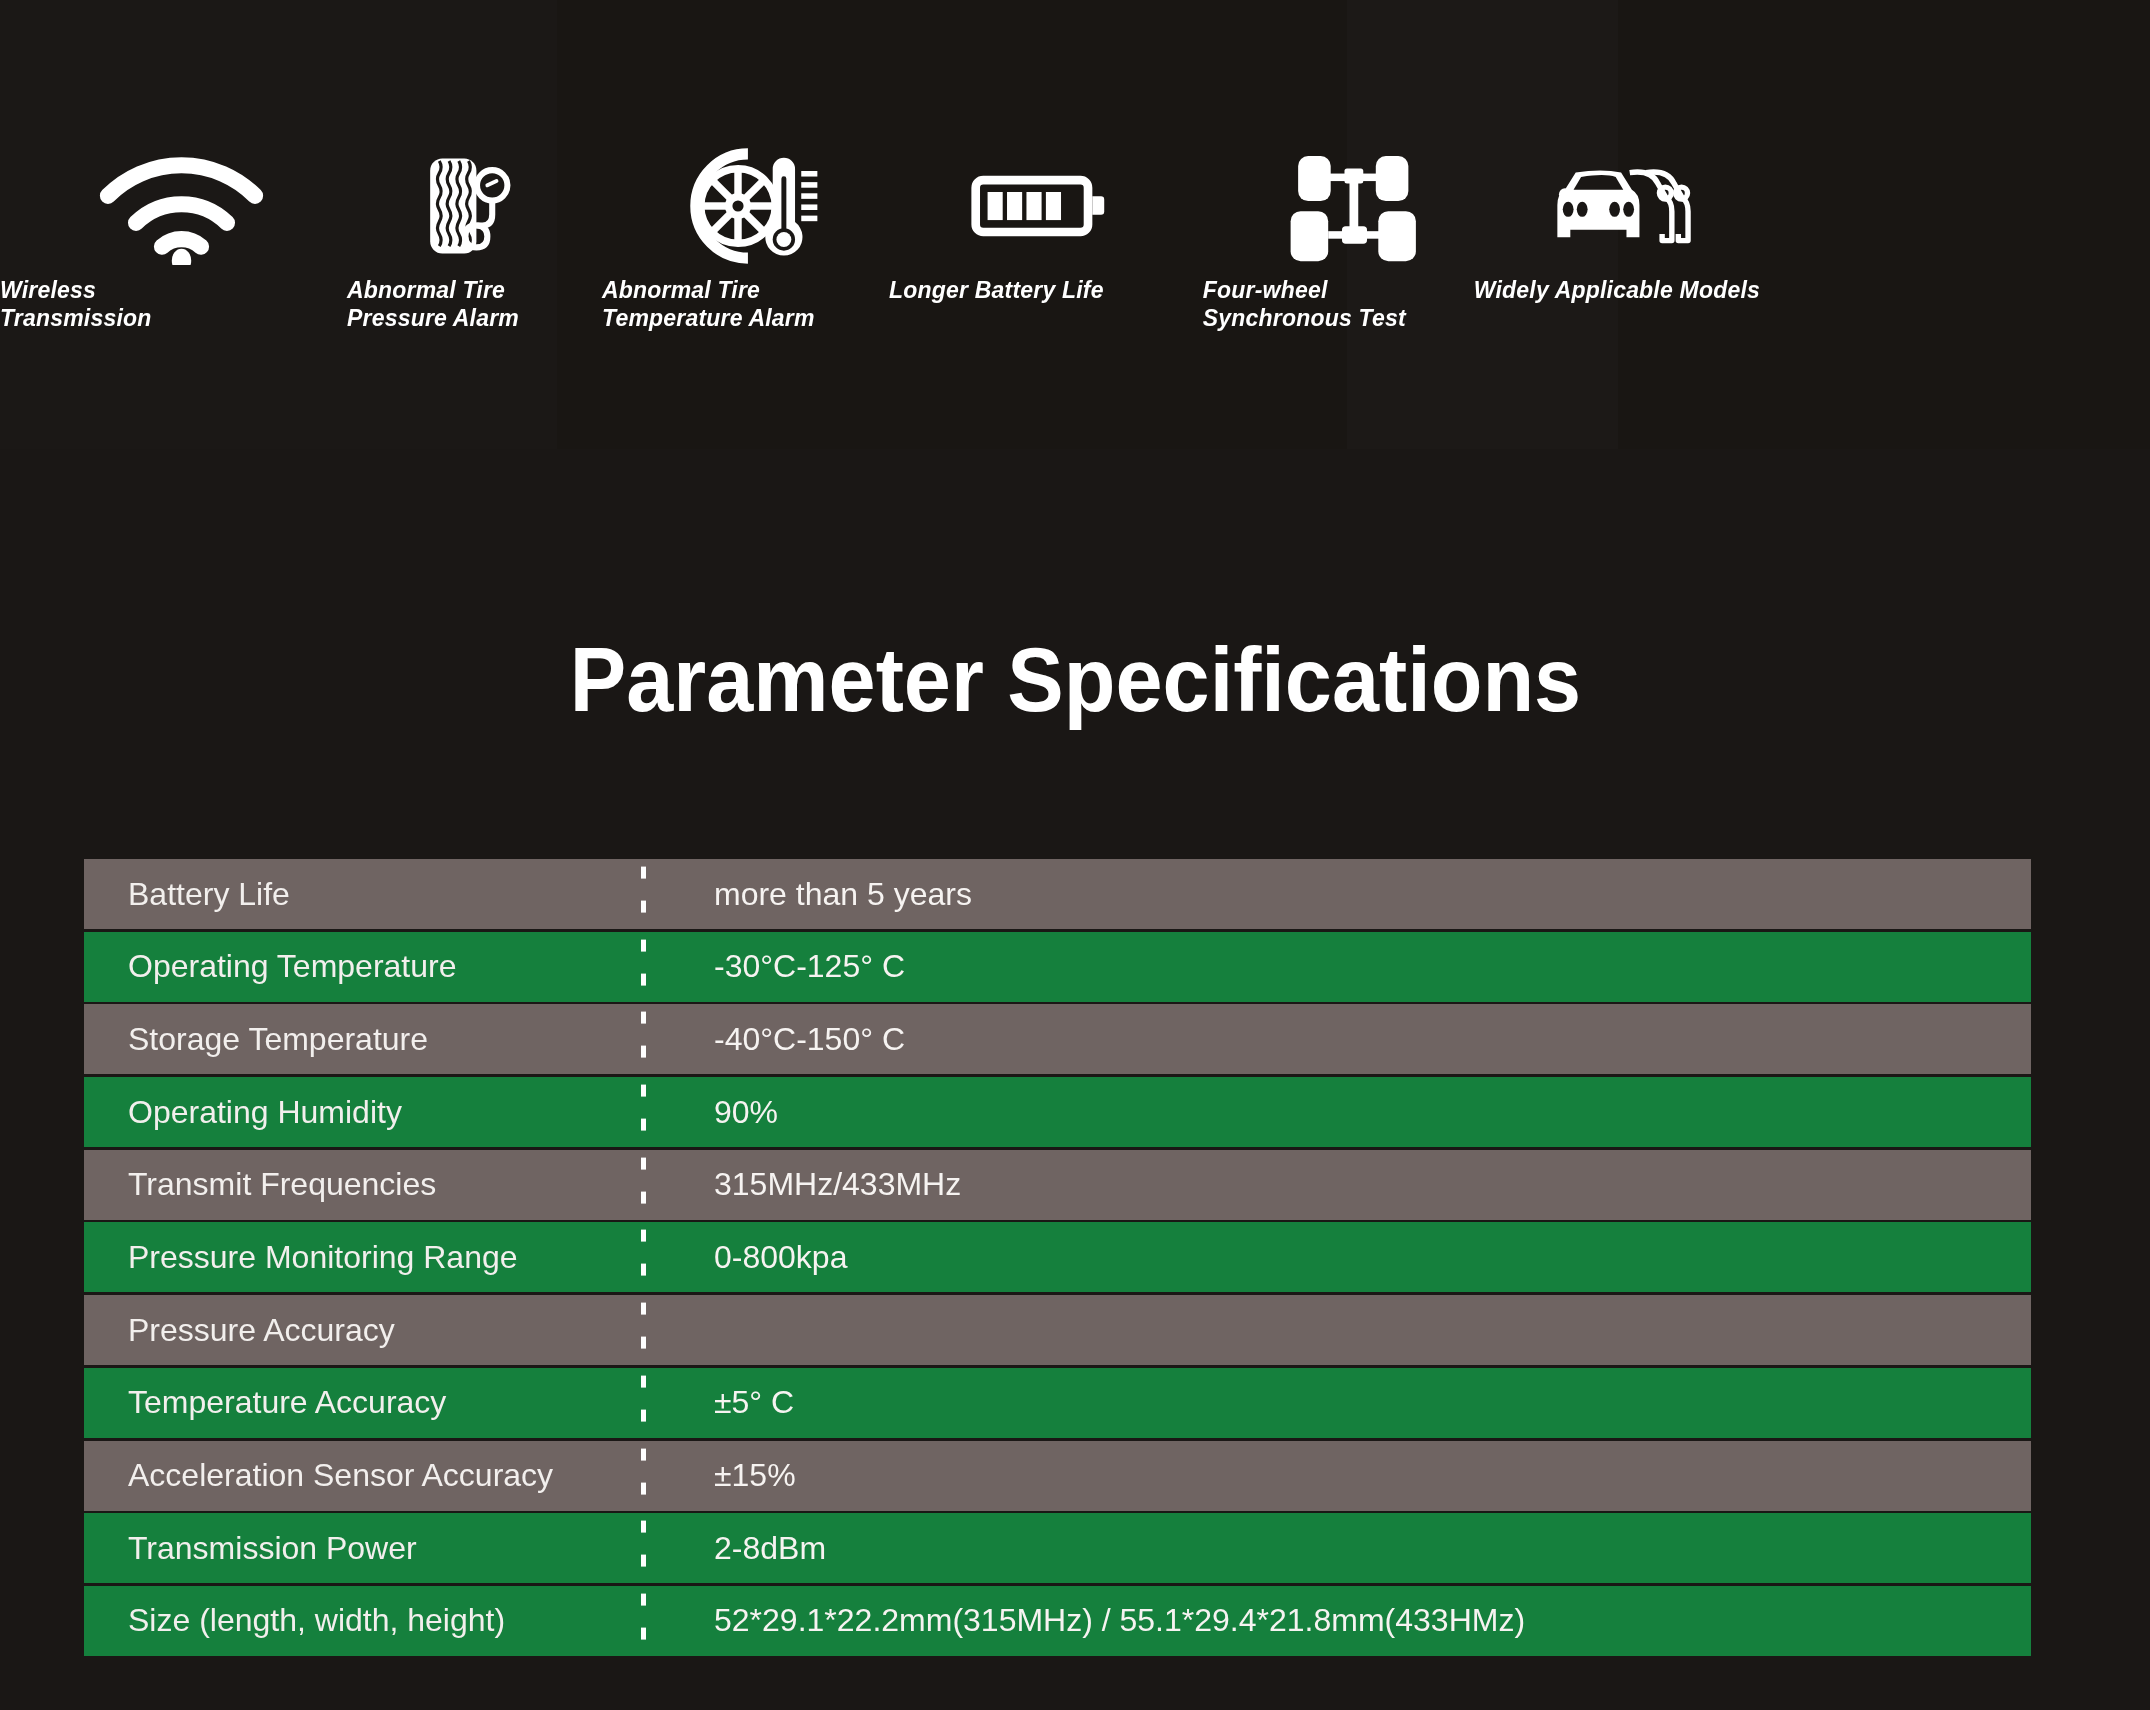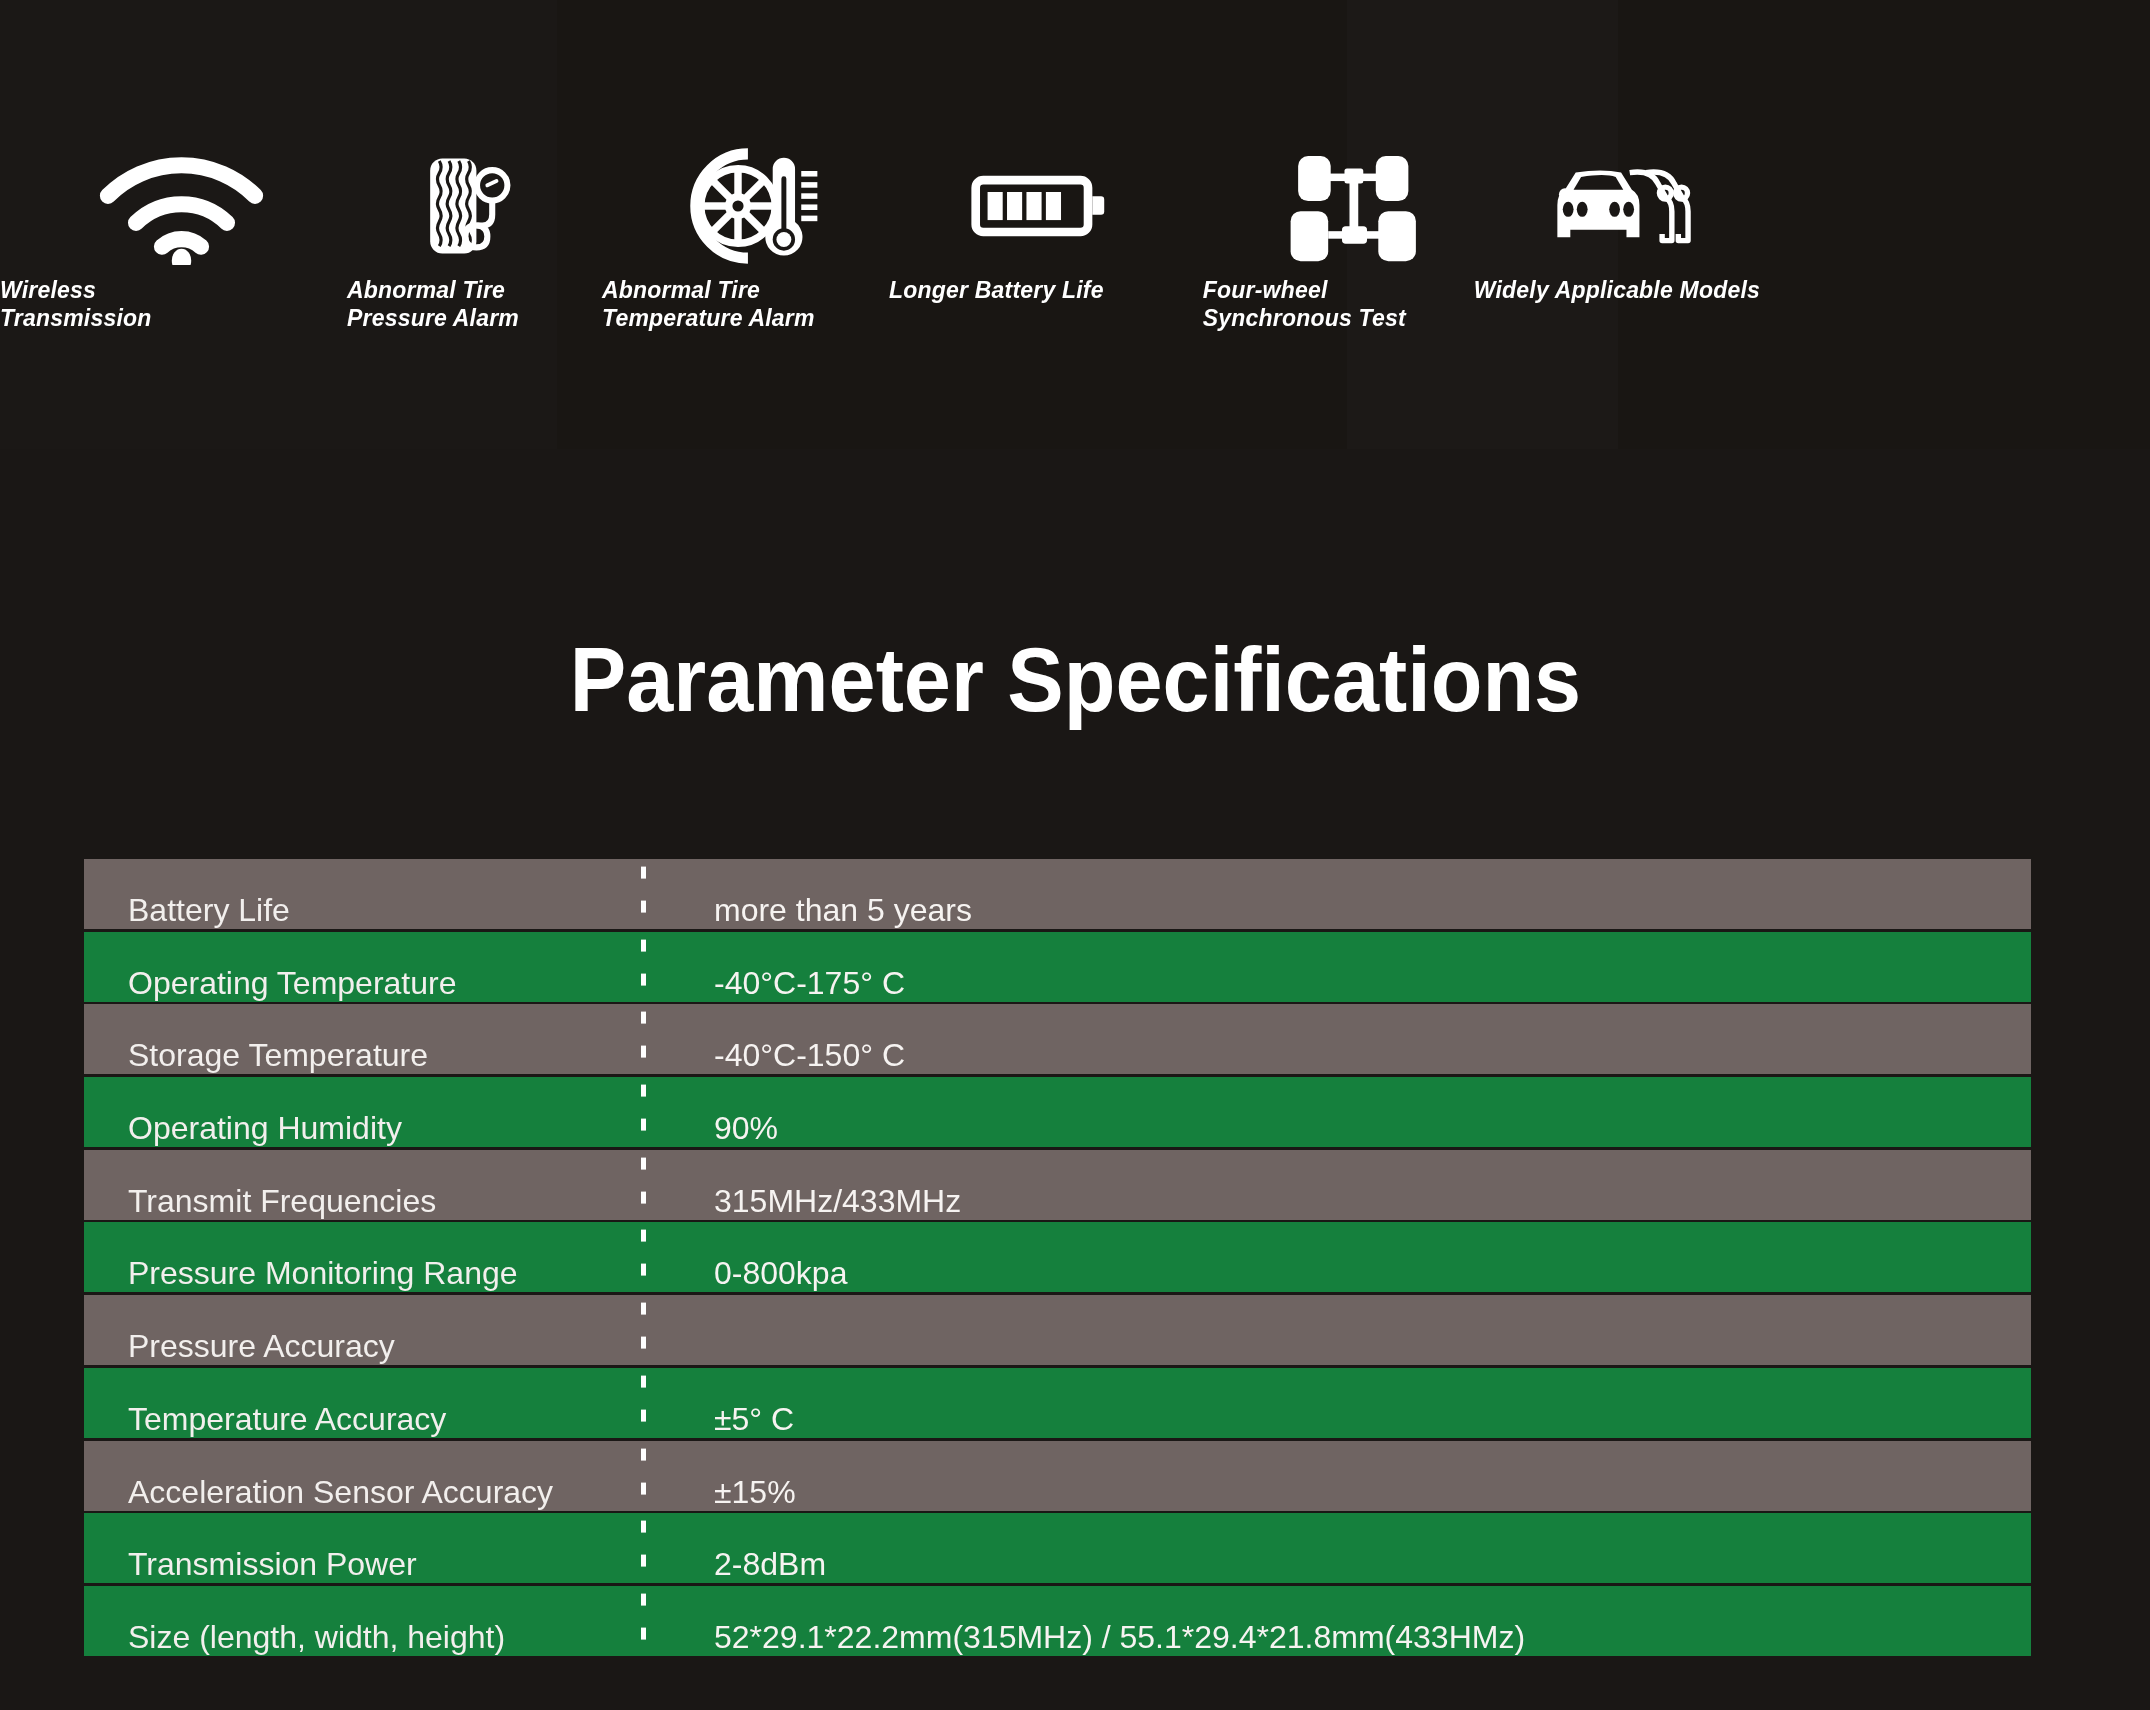--- a/index.html
+++ b/index.html
@@ -70,21 +70,21 @@
   .spec-table {
     position:absolute;
     left:84px; top:859px;
     width:1947px;
   }
   .spec-row {
     position:relative;
     height:70px;
     margin-bottom:2.7px;
     display:flex;
-    align-items:flex-end;
+    align-items:center;
   }
   .spec-row.light { background:#6f6462; }
   .spec-row.dark  { background:#15803d; }
   .spec-row:last-child { margin-bottom:0; }
 
   .cell-label {
     width:557px;
     padding-left:44px;
     color:#f2efed;
     font-size:32px;
@@ -261,21 +261,21 @@
 
   <div class="spec-table" id="spec-table">
       <div class="spec-row light">
         <div class="cell-label">Battery Life</div>
         <div class="divider"></div>
         <div class="cell-value">more than 5 years</div>
       </div>
       <div class="spec-row dark">
         <div class="cell-label">Operating Temperature</div>
         <div class="divider"></div>
-        <div class="cell-value">-40°C-175° C</div>
+        <div class="cell-value">-30°C-125° C</div>
       </div>
       <div class="spec-row light">
         <div class="cell-label">Storage Temperature</div>
         <div class="divider"></div>
         <div class="cell-value">-40°C-150° C</div>
       </div>
       <div class="spec-row dark">
         <div class="cell-label">Operating Humidity</div>
         <div class="divider"></div>
         <div class="cell-value">90%</div>

